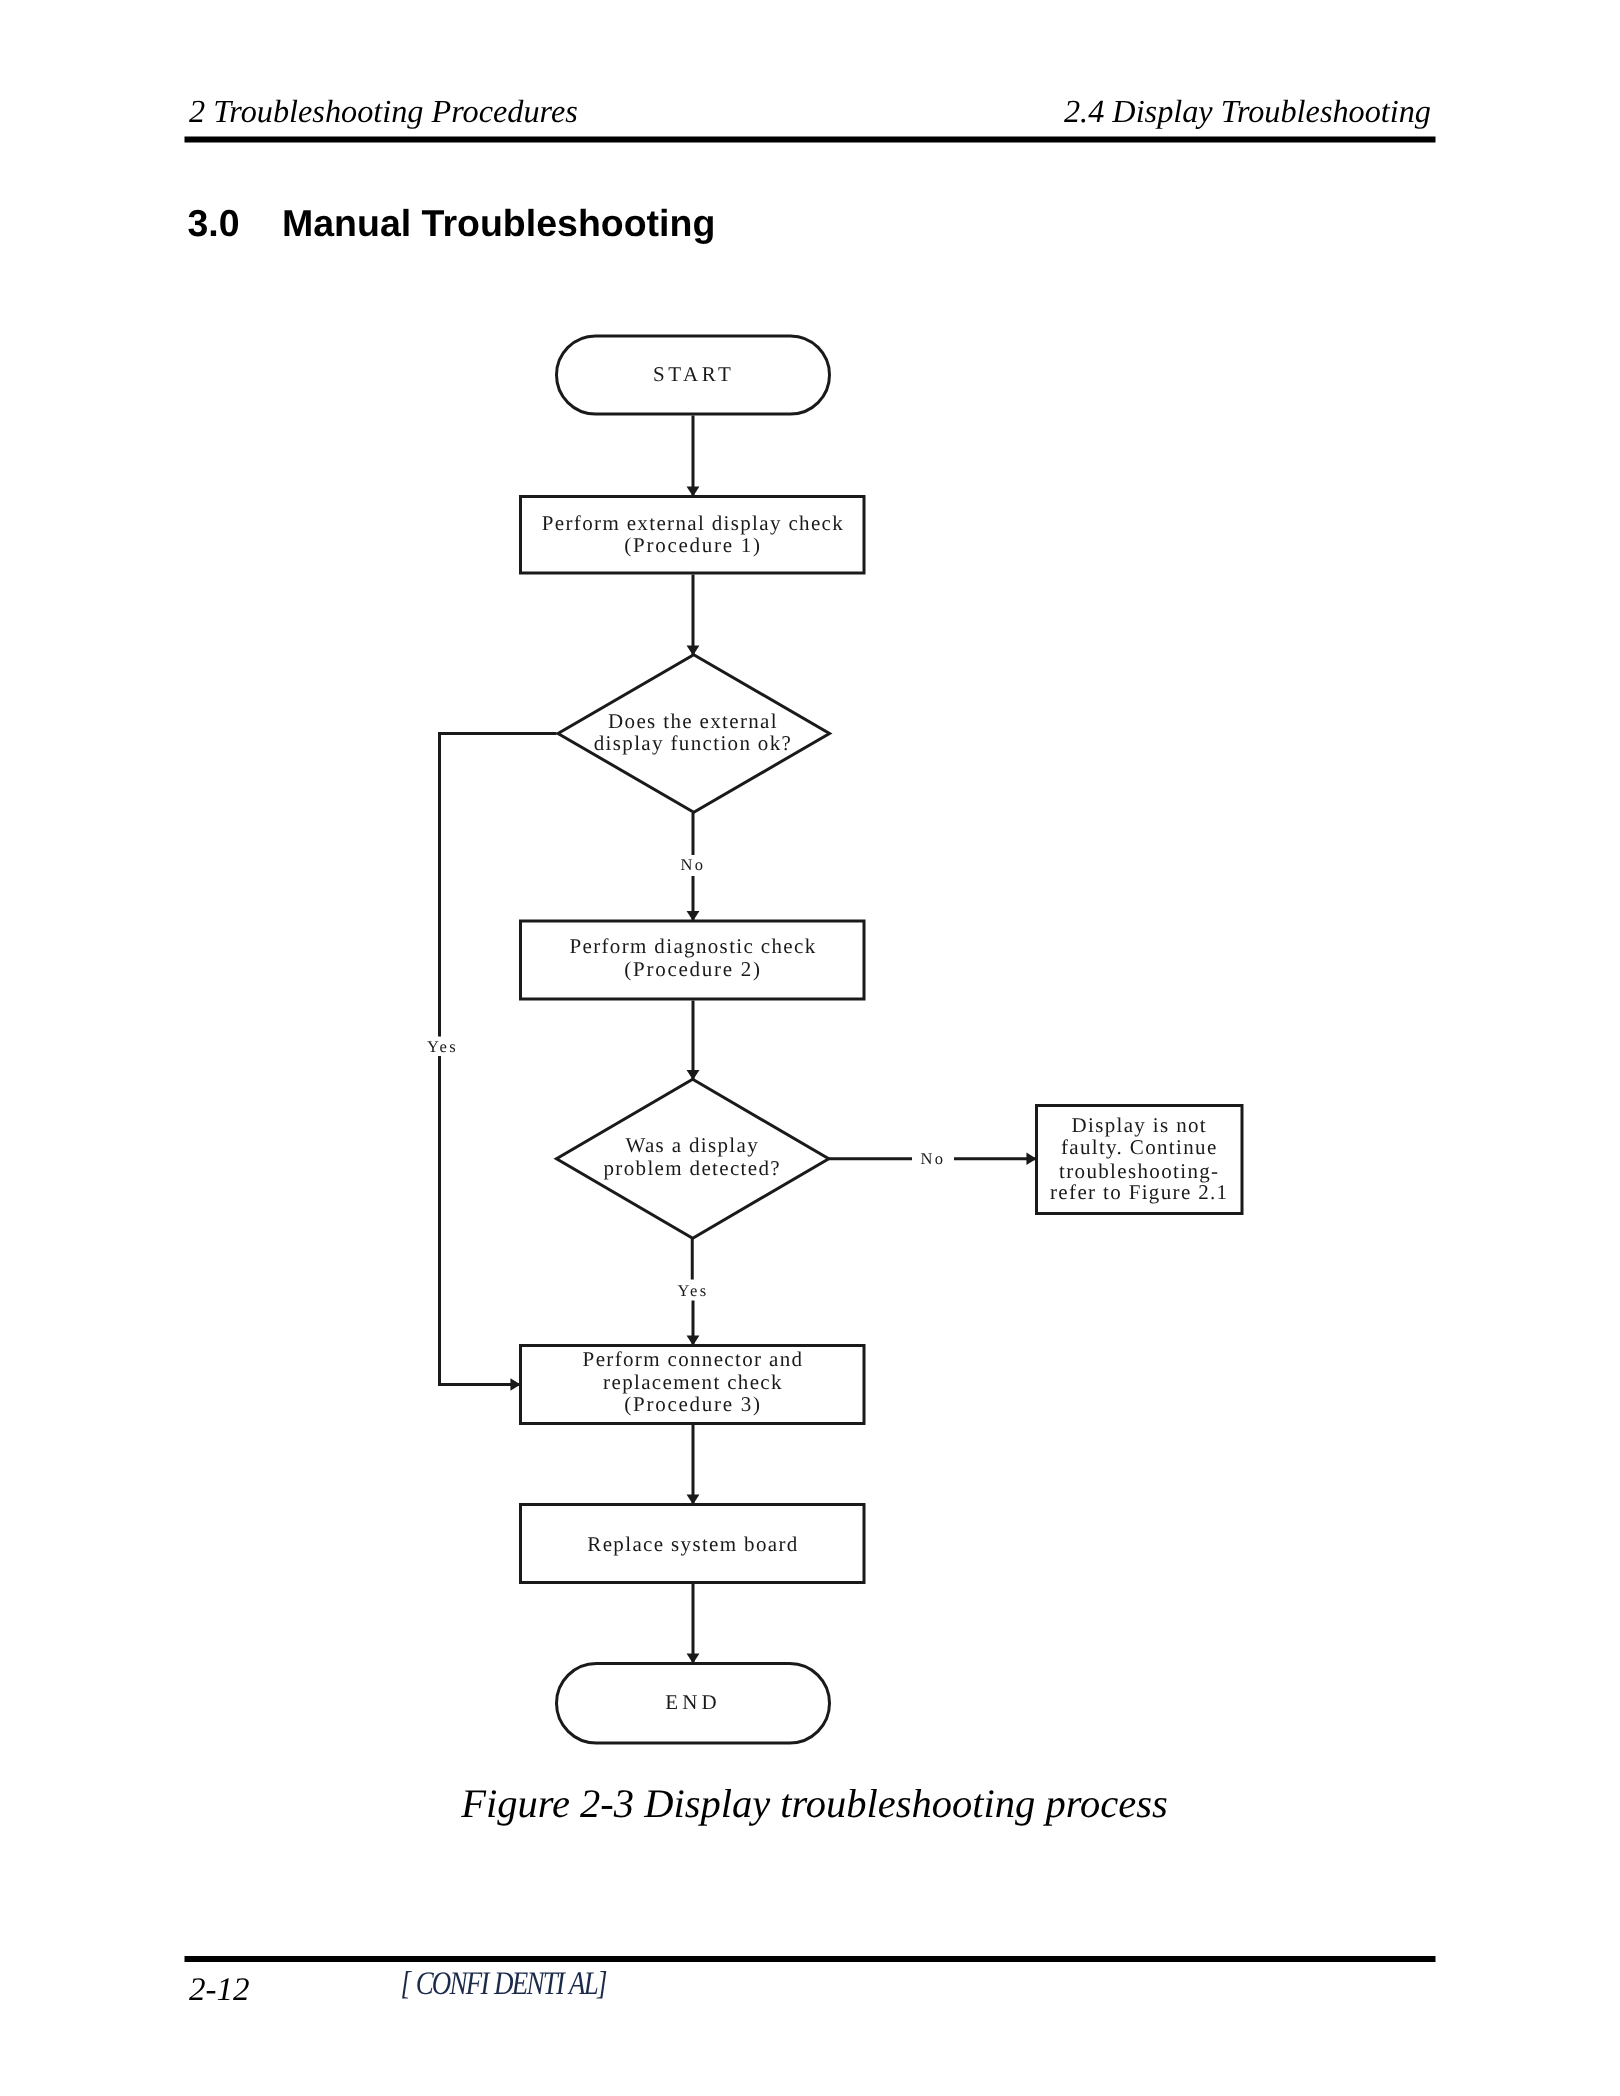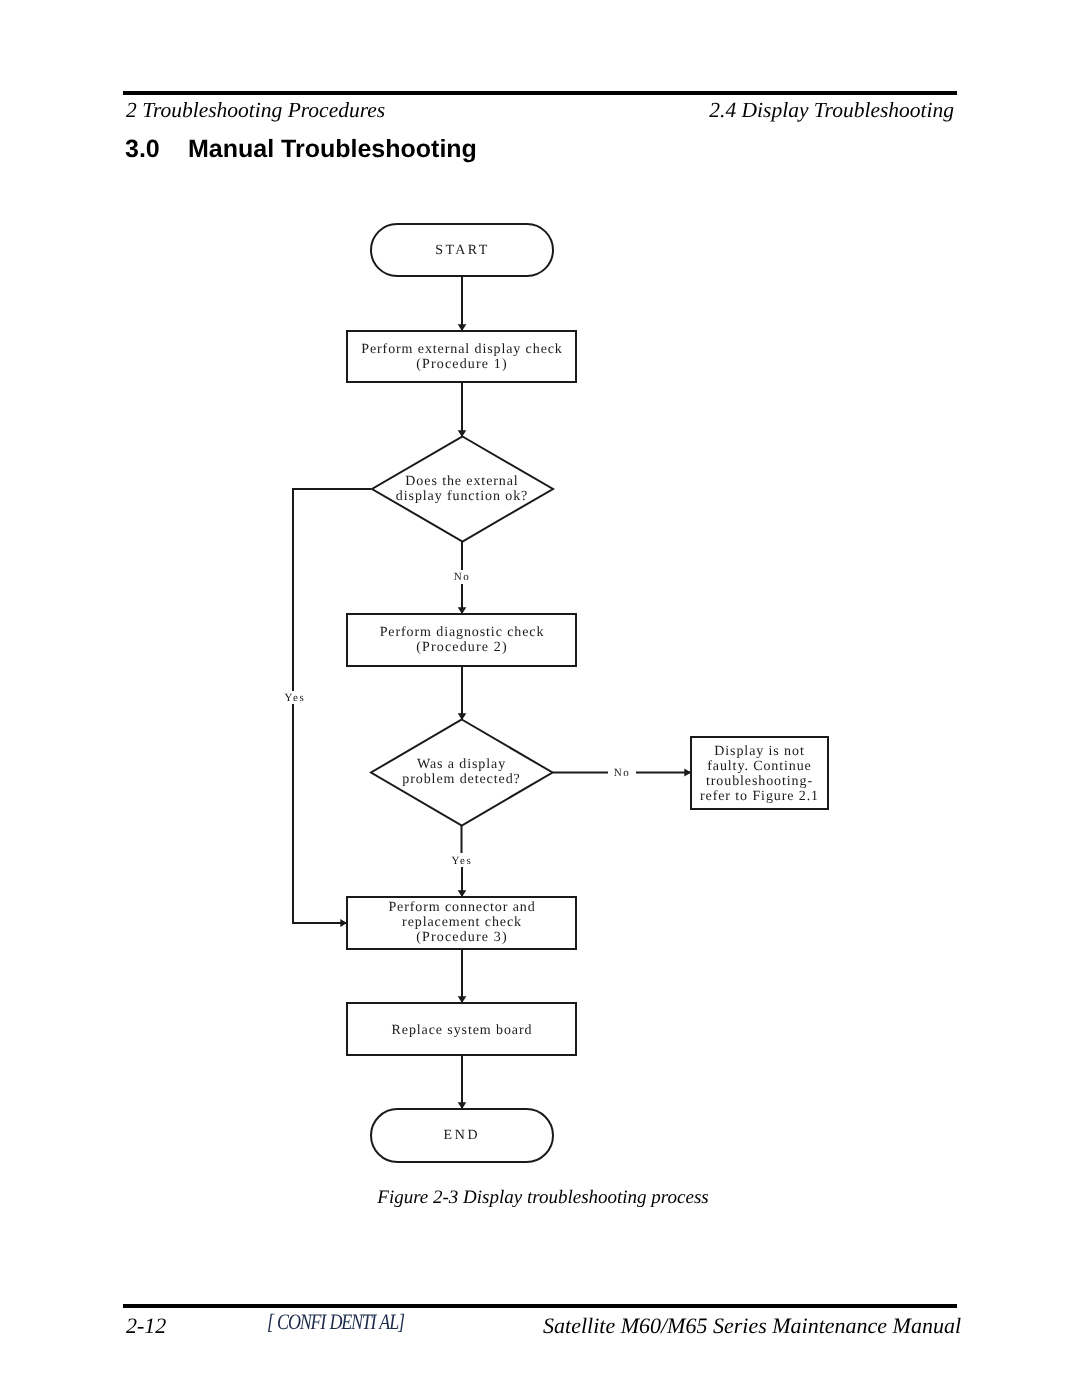--- a/index.html
+++ b/index.html
@@ -13,21 +13,21 @@
   }
   .page {
     position:absolute; inset:0;
     -webkit-font-smoothing:antialiased;
     text-rendering:geometricPrecision;
     transform:translateZ(0);
   }
 
   
   #running-header {
-    position:absolute; left:126px; top:62px; width:831px; height:32px;margin-top:36px;
+    position:absolute; left:126px; top:62px; width:831px; height:32px;
   }
   #running-header .hdr-left, #running-header .hdr-right {
     position:absolute; top:0;
     font-family:"Liberation Serif", serif;
     font-style:italic; font-size:21.5px; color:#000; white-space:nowrap;
   }
   #running-header .hdr-left  { left:0; }
   #running-header .hdr-right { right:3px; }
   #header-rule {
     position:absolute; left:123px; top:91px; width:834px; height:4px;
@@ -43,21 +43,21 @@
   #section-heading .num { display:inline-block; width:63px; }
 
   
   #flowchart { position:absolute; left:0; top:215px; width:1080px; height:960px; }
 
   
   #figure-caption {
     position:absolute; left:0; top:1187px; width:1080px; padding-left:6px; box-sizing:border-box;
     text-align:center;
     font-family:"Liberation Serif", serif;
-    font-style:italic; font-weight:normal; font-size:19px; color:#000;
+    font-style:italic; font-weight:normal; font-size:27px; color:#000;
   }
 
   
   #footer-rule {
     position:absolute; left:123px; top:1304px; width:834px; height:4px; background:#000;
   }
   #page-footer { position:absolute; left:126px; top:1313px; width:835px; height:26px; }
   #page-footer .ft { position:absolute; top:0; font-family:"Liberation Serif", serif;
      font-style:italic; font-weight:normal; font-size:22px; color:#000; white-space:nowrap; }
   #page-footer .ft-page { left:0; }
@@ -167,16 +167,15 @@
       <text x="462" y="1139.4" letter-spacing="2.7">END</text>
     </g>
   </svg>
 
   <div id="figure-caption">Figure 2-3 Display troubleshooting process</div>
 
   <div id="footer-rule"></div>
   <div id="page-footer">
     <span class="ft ft-page">2-12</span>
     <span class="ft ft-conf">[ CONFI DENTI AL]</span>
-    <span class="ft ft-manual">Satellite M60/M65 Series Maintenance Manual</span>
   </div>
 
 </div>
 
 </body></html>

